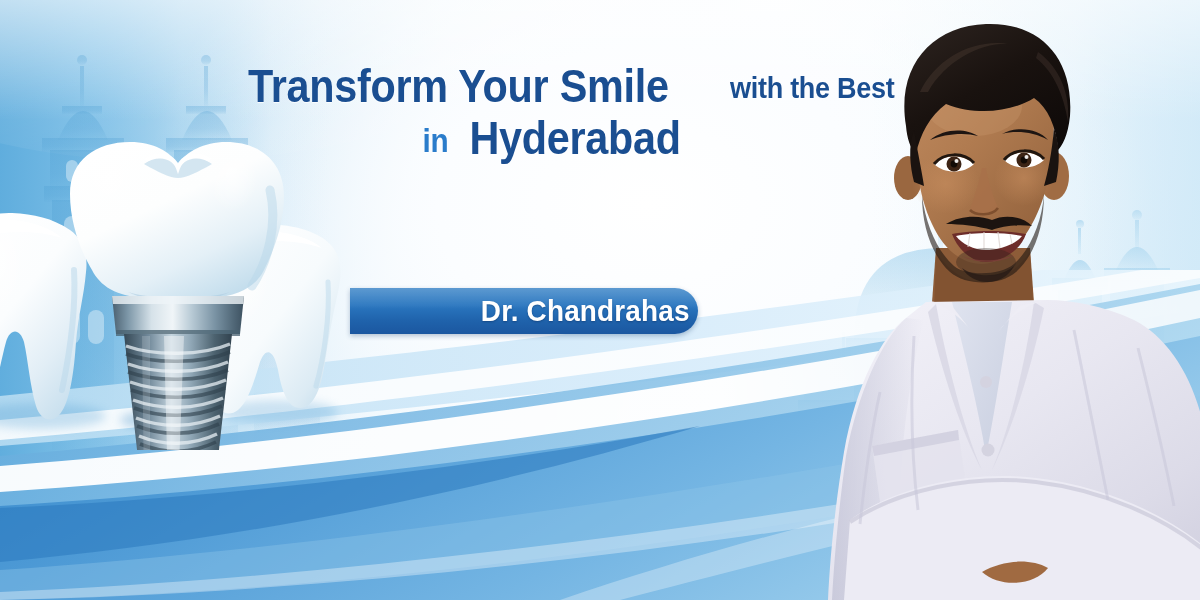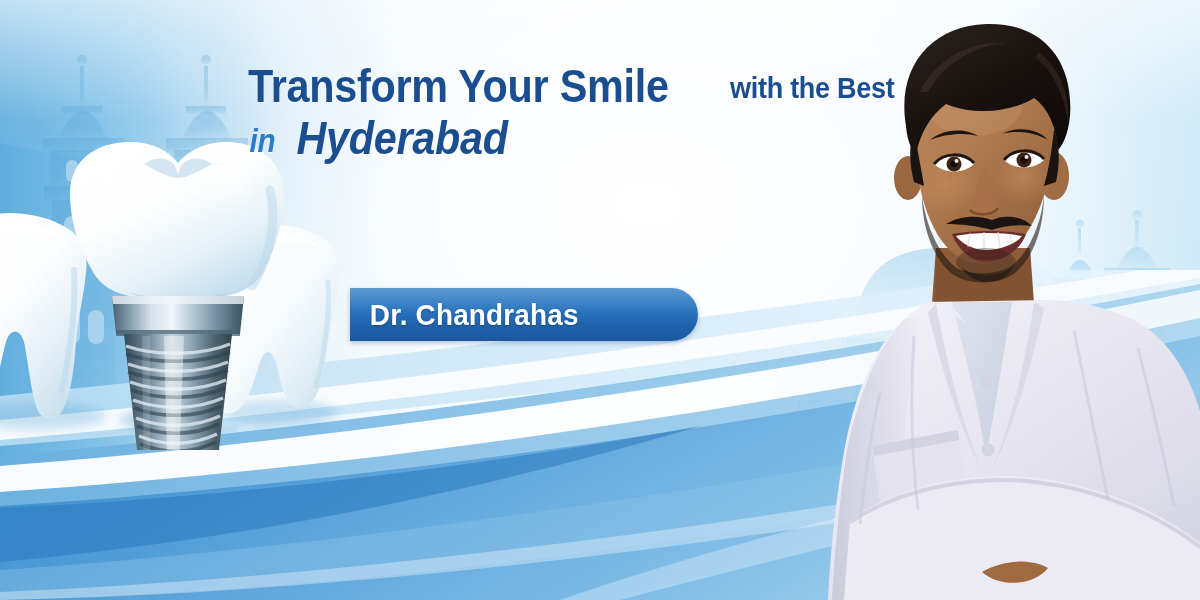--- a/index.html
+++ b/index.html
@@ -126,22 +126,21 @@
   }
   .hl-line-1 {
     text-align: left;
     margin-bottom: 4px;
   }
   .hl-line-2 {
     text-align: center;
     margin-bottom: 4px;
   }
   .hl-line-3 {
-    text-align: left;
-    font-style: italic;
+    text-align: center;
   }
   .t-xl {
     font-size: 47px;
     font-weight: bold;
     font-family: "Liberation Sans Narrow", "Liberation Sans", sans-serif;
     color: #1a4e91;
     text-shadow: 0 1px 1px rgba(255,255,255,0.85);
     transform: scaleX(0.88);
     transform-origin: left center;
     display: inline-block;
@@ -190,30 +189,30 @@
     display: inline-block;
     margin-left: 5px;
   }
 
   
   .name-button {
     position: absolute;
     left: 350px;
     top: 288px;
     width: 348px;
-    height: 53px;
+    height: 46px;
     border: none;
-    padding: 12px;
+    padding: 0;
     border-radius: 0 27px 27px 0;
     background: linear-gradient(180deg, #2f7dc4 0%, #2a76bf 38%, #1f62ab 72%, #1b57a0 100%);
     box-shadow: 0 2px 5px rgba(20,60,110,0.30);
     cursor: pointer;
     display: flex;
     align-items: center;
-    justify-content: flex-start;
+    justify-content: flex-end;
   }
   .name-button::before {
     content: "";
     position: absolute;
     left: 0; right: 0; top: 0;
     height: 46%;
     border-radius: 0 27px 0 0;
     background: linear-gradient(180deg, rgba(255,255,255,0.22), rgba(255,255,255,0));
     pointer-events: none;
   }

